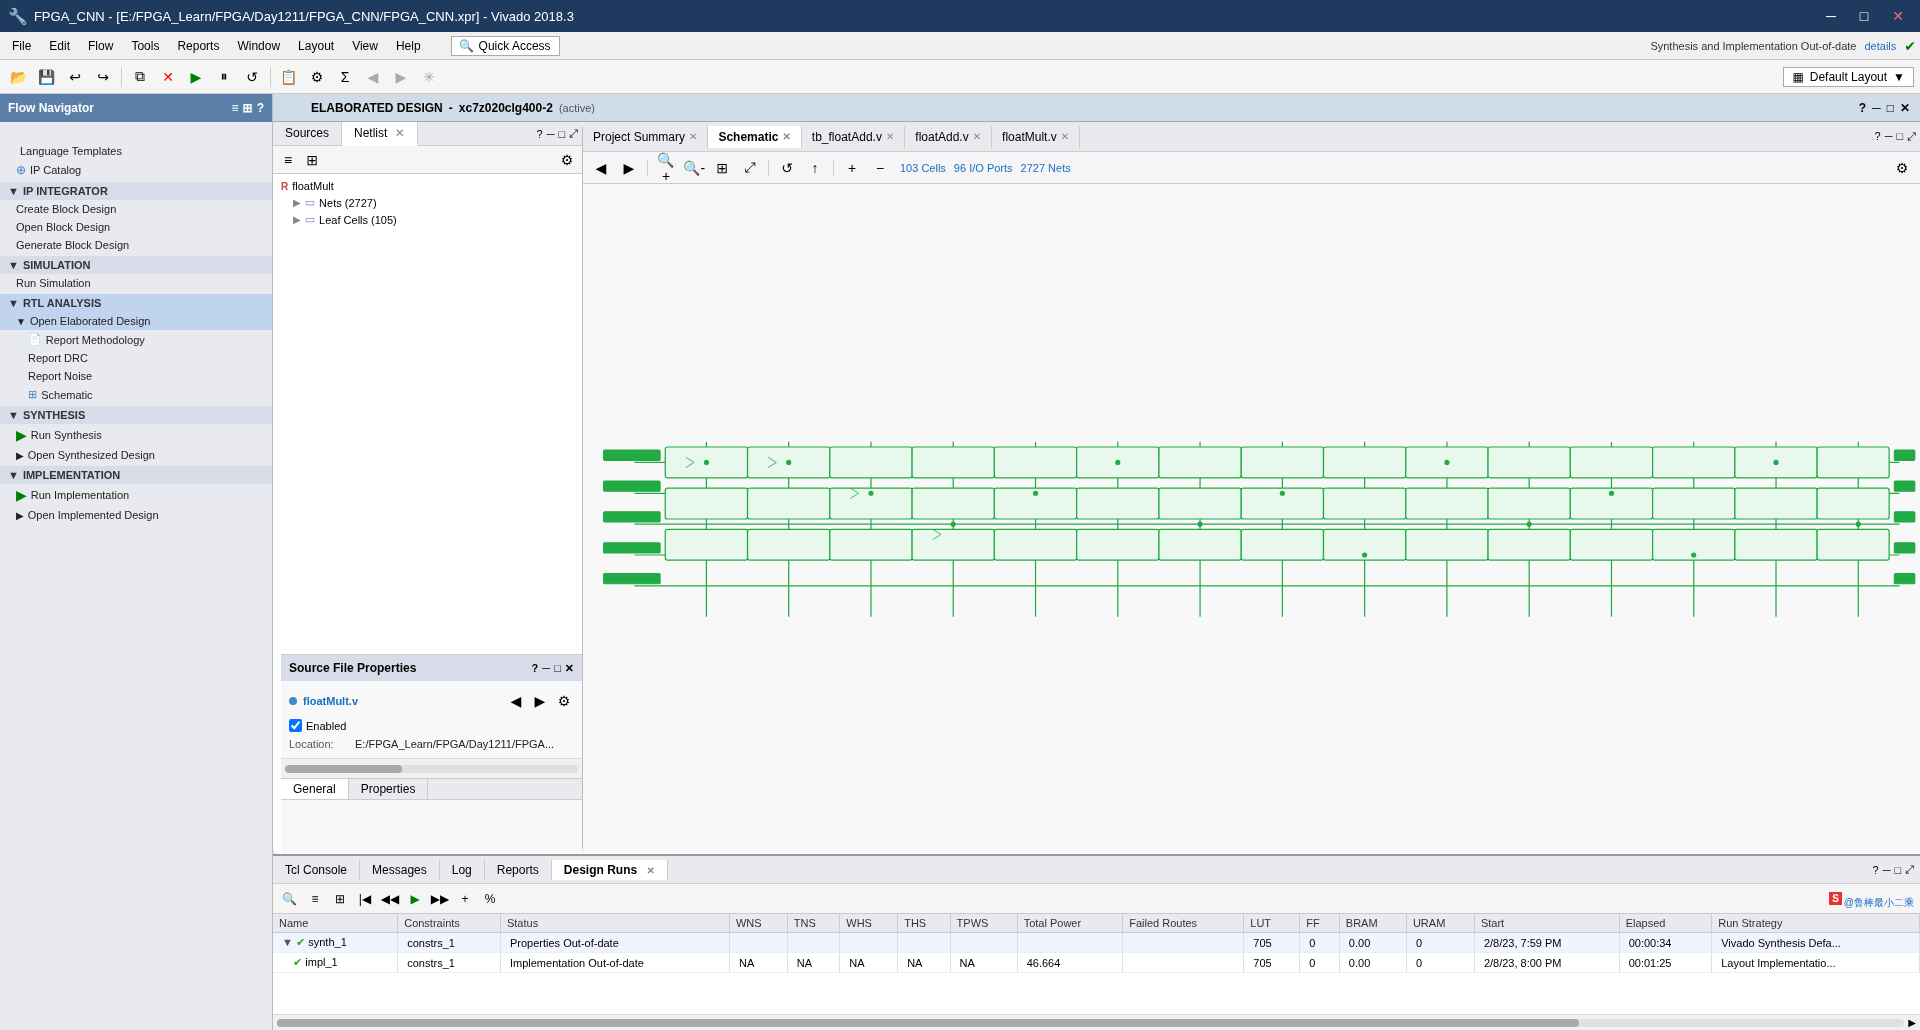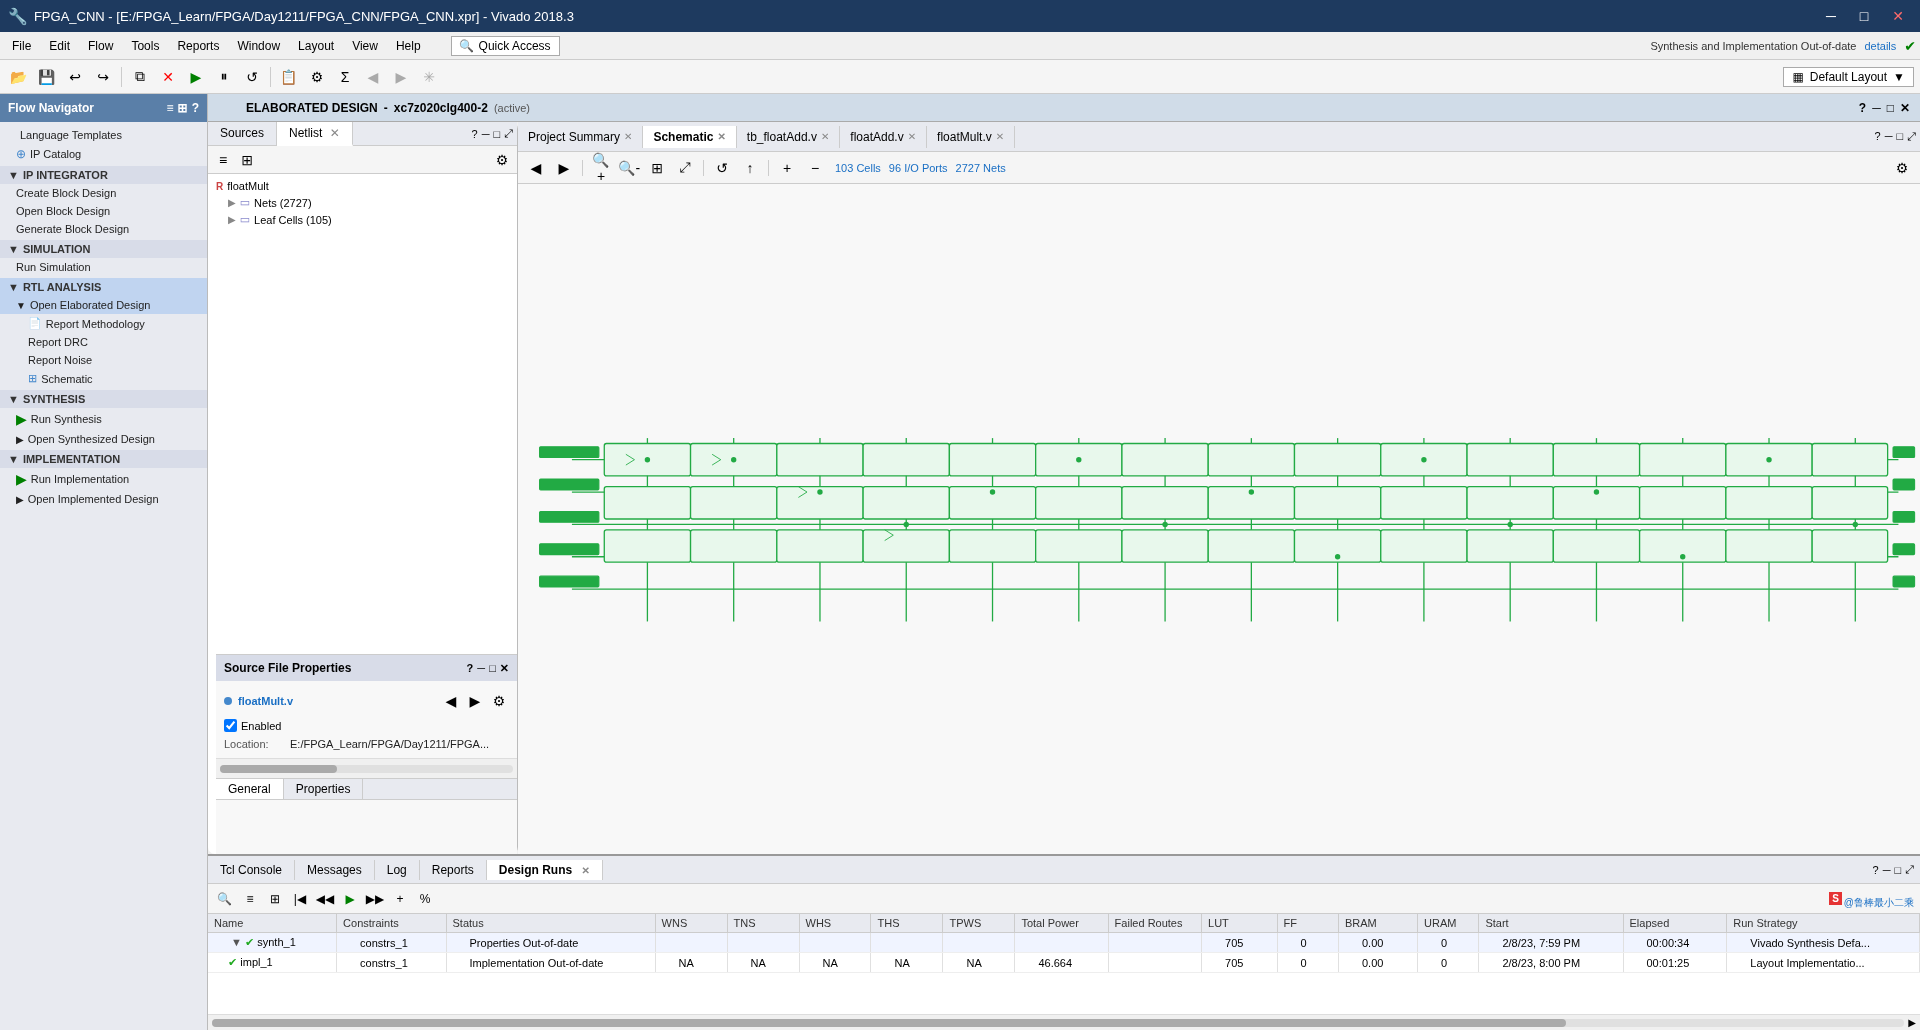--- a/index.html
+++ b/index.html
@@ -19,23 +19,23 @@
     
     #toolbar { background: #f5f5f5; border-bottom: 1px solid #ccc; height: 34px; display: flex; align-items: center; padding: 0 6px; gap: 2px; }
     .tb-btn { width: 26px; height: 26px; border: none; background: transparent; cursor: pointer; display: flex; align-items: center; justify-content: center; font-size: 14px; border-radius: 2px; }
     .tb-sep { width: 1px; height: 20px; background: #ccc; margin: 0 3px; }
     #layout-dropdown { margin-left: auto; display: flex; align-items: center; background: white; border: 1px solid #aaa; padding: 2px 8px; gap: 6px; cursor: pointer; font-size: 12px; }
 
     
     #main { display: flex; height: calc(1030px - 32px - 28px - 34px); }
 
     
-    #flow-nav { width: 208px; background: #e8eaf0; border-right: 1px solid #bbb; display: flex; flex-direction: column; overflow: hidden; }
+    #flow-nav { width: 273px; background: #e8eaf0; border-right: 1px solid #bbb; display: flex; flex-direction: column; overflow: hidden; }
     #flow-nav-header { background: #5a7fa8; color: white; padding: 4px 8px; font-size: 12px; font-weight: bold; display: flex; align-items: center; justify-content: space-between; height: 28px; }
-    #flow-nav-content { overflow-y: auto; flex: 1; padding: 4px 0; }
+    #flow-nav-content { overflow-y: auto; flex: 1; padding: 20px 0; }
     .nav-section { margin: 2px 0; }
     .nav-section-title { padding: 3px 8px; font-weight: bold; font-size: 11px; color: #333; cursor: pointer; display: flex; align-items: center; gap: 4px; background: #d8dce8; }
     .nav-item { padding: 3px 16px; cursor: pointer; font-size: 11px; color: #222; display: flex; align-items: center; gap: 4px; }
     .nav-item.indent2 { padding-left: 28px; }
     .nav-highlight { background: #c0d4f0; }
     .nav-run { color: green; font-size: 14px; }
 
     
     #center { flex: 1; display: flex; flex-direction: column; overflow: hidden; }
 
@@ -94,21 +94,21 @@
     #bottom-panel { height: 176px; border-top: 2px solid #999; display: flex; flex-direction: column; background: white; }
     #bottom-tabs { display: flex; background: #e8eaf0; border-bottom: 1px solid #ccc; align-items: center; height: 28px; }
     .bottom-tab { padding: 3px 12px; cursor: pointer; font-size: 12px; border-right: 1px solid #ccc; }
     .bottom-tab.active { background: white; font-weight: bold; }
     .bottom-close { margin-left: 6px; color: #888; font-size: 10px; }
     #bottom-toolbar { display: flex; align-items: center; padding: 2px 6px; border-bottom: 1px solid #ccc; gap: 3px; background: #f5f5f5; height: 30px; }
     .bot-btn { width: 22px; height: 22px; border: none; background: transparent; cursor: pointer; font-size: 12px; border-radius: 2px; }
     #design-runs-table { flex: 1; overflow-y: auto; }
     table { width: 100%; border-collapse: collapse; font-size: 11px; }
     th { background: #e8eaf0; padding: 3px 6px; text-align: left; border-right: 1px solid #ccc; border-bottom: 1px solid #ccc; font-weight: normal; color: #333; white-space: nowrap; }
-    td { padding: 3px 23px; border-right: 1px solid #e0e0e0; border-bottom: 1px solid #eeeeee; white-space: nowrap; }
+    td { padding: 3px 9px; border-right: 1px solid #e0e0e0; border-bottom: 1px solid #eeeeee; white-space: nowrap; }
     .run-expand { color: #555; cursor: pointer; }
     .check-green { color: #22aa22; }
 
     
     ::-webkit-scrollbar { width: 8px; height: 8px; }
     ::-webkit-scrollbar-track { background: #f0f0f0; }
     ::-webkit-scrollbar-thumb { background: #bbb; border-radius: 4px; }
 
     .chevron { font-size: 10px; }
     .blue-dot { width: 8px; height: 8px; background: #4488cc; border-radius: 50%; display: inline-block; }

